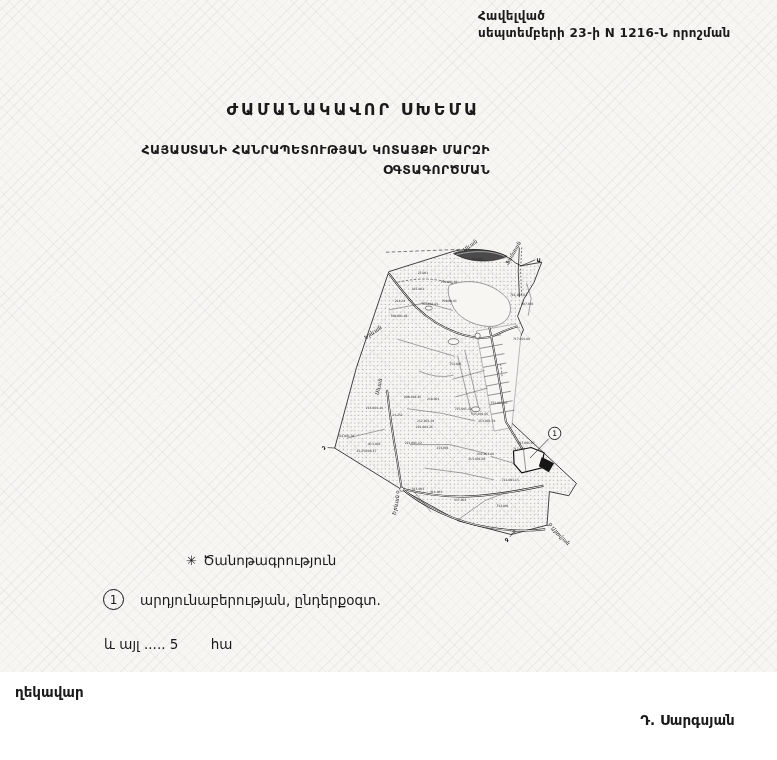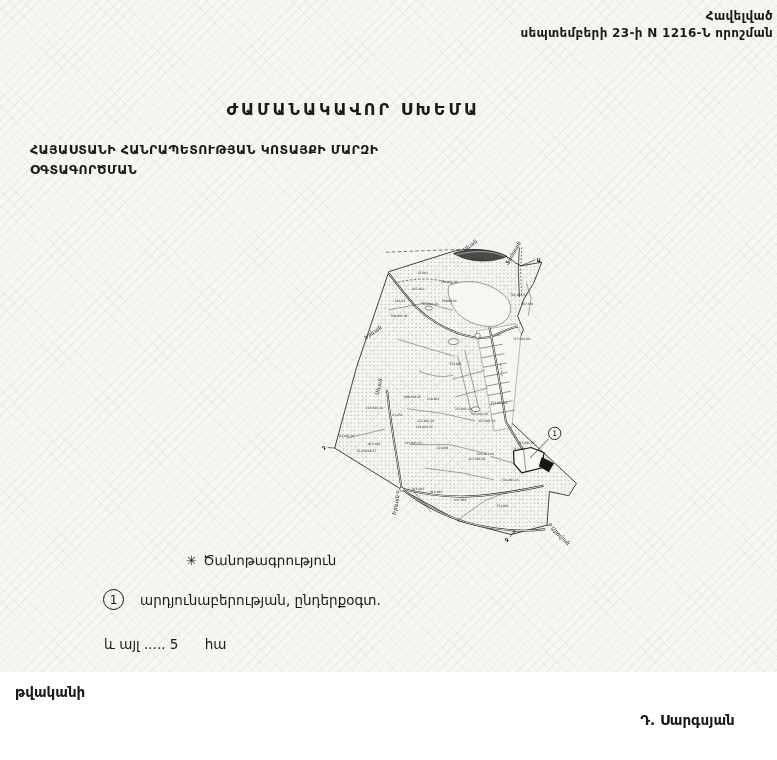--- a/index.html
+++ b/index.html
@@ -11,42 +11,42 @@
   }
   .scan-texture{
     position:absolute;left:0;top:0;width:777px;height:672px;
     background-color:#f7f6f3;
     background-image:
       repeating-linear-gradient(135deg, rgba(110,110,110,0.07) 0 1px, transparent 1px 7px),
       repeating-linear-gradient(45deg, rgba(110,110,110,0.05) 0 1px, transparent 1px 10px);
   }
   .abs{position:absolute;}
   .appendix{
-    left:478px;top:8px;width:295px;text-align:right;
+    left:478px;top:8px;width:295px;text-align:left;
     font-size:12px;font-weight:bold;line-height:17px;letter-spacing:0.3px;
   }
   .map-title{
     left:40px;top:100px;width:440px;text-align:right;
     font-size:16px;font-weight:bold;letter-spacing:3px;
   }
   .map-subtitle{
-    left:30px;top:140px;width:460px;text-align:left;
+    left:30px;top:140px;width:460px;text-align:right;
     font-size:12.5px;font-weight:bold;line-height:20px;letter-spacing:0.4px;
   }
   .legend-note{left:186px;top:552px;font-size:13.5px;font-family:Liberation Serif, serif;}
   .legend-note .star{font-size:13px;margin-right:6px;}
   .legend-item{left:103px;top:589px;display:flex;align-items:center;}
   .legend-circle{
     width:19px;height:19px;border:1.6px solid #141414;border-radius:50%;
     display:flex;align-items:center;justify-content:center;
     font-size:12px;line-height:1;background:transparent;
   }
   .legend-item-label{margin-left:16px;font-size:13.5px;}
   .legend-more{left:104px;top:636px;font-size:13.5px;}
-  .legend-more .unit{margin-left:22px;}
+  .legend-more .unit{margin-left:28px;}
   .footer-left{
     left:15px;top:681px;font-size:13.5px;font-weight:bold;line-height:22px;
   }
   .footer-right{
     left:595px;top:712px;width:185px;text-align:center;
     font-size:13.5px;font-weight:bold;
   }
   svg text{font-family:"DejaVu Sans", sans-serif;}
   .pcode{font-size:5px;fill:#2e2e2e;}
   .elabel{font-family:"DejaVu Serif", serif;font-style:italic;font-size:9px;fill:#111;}
@@ -229,15 +229,15 @@
 <div class="abs legend-item">
   <span class="legend-circle">1</span>
   <span class="legend-item-label">արդյունաբերության, ընդերքօգտ.</span>
 </div>
 <div class="abs legend-more">
   <span>և այլ ..... 5</span>
   <span class="unit">հա</span>
 </div>
 
 <div class="abs footer-left">
-  <div>թվականի</div>
+  <div>ղեկավար</div>
 </div>
 <div class="abs footer-right">Դ. Սարգսյան</div>
 
 </body></html>

